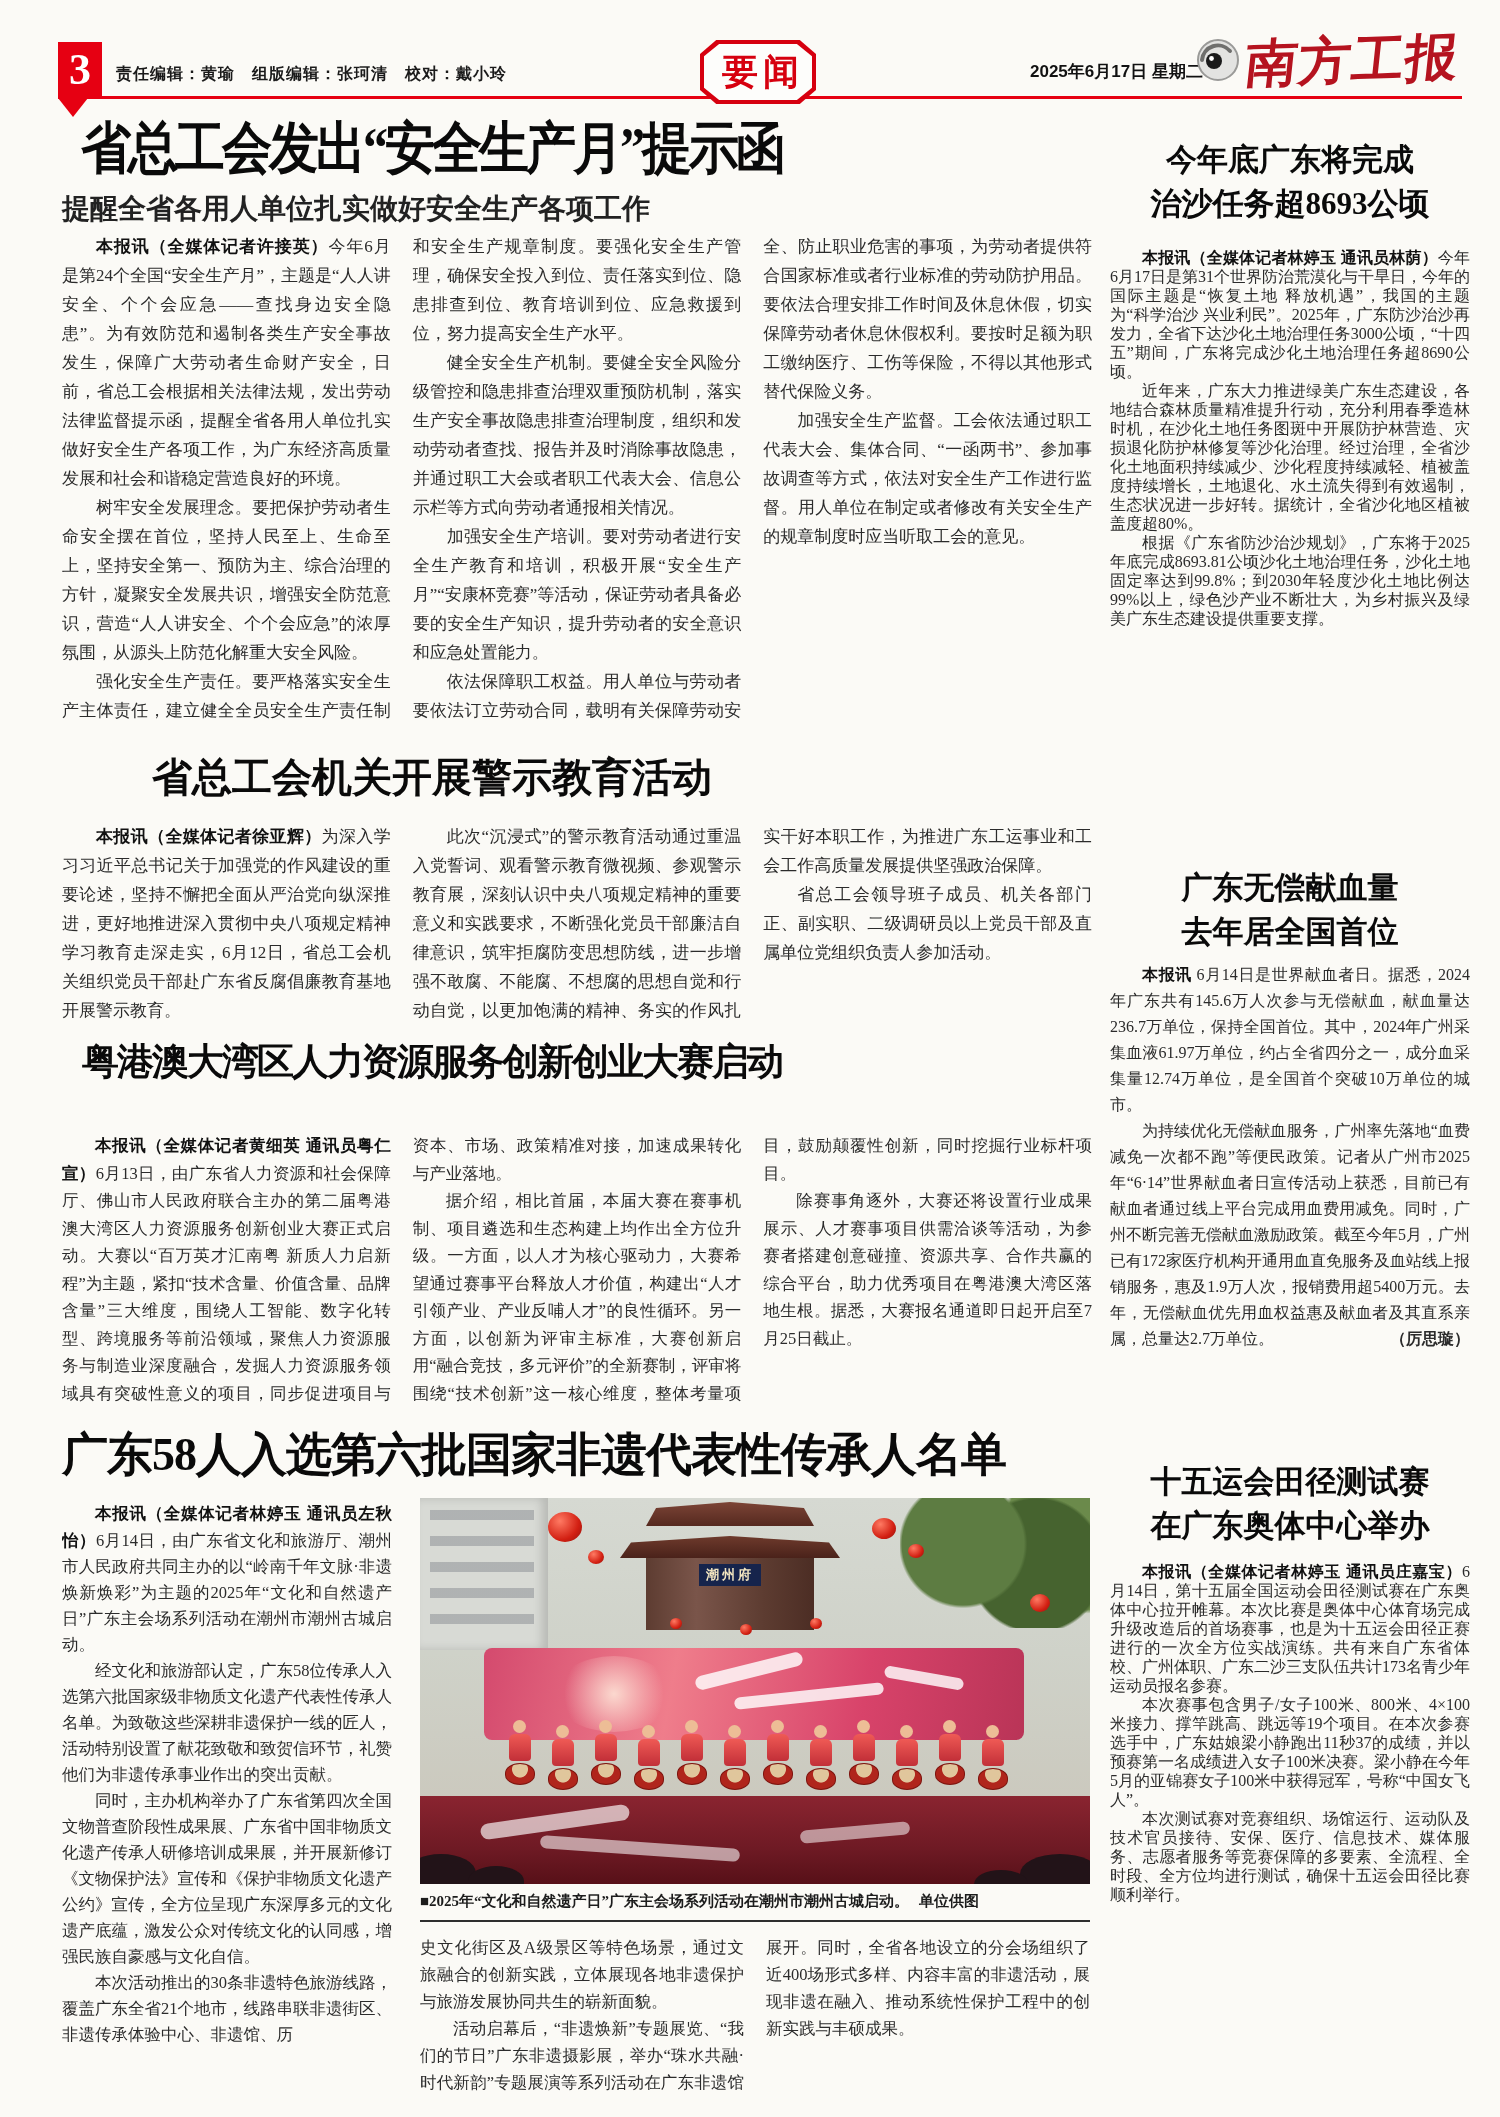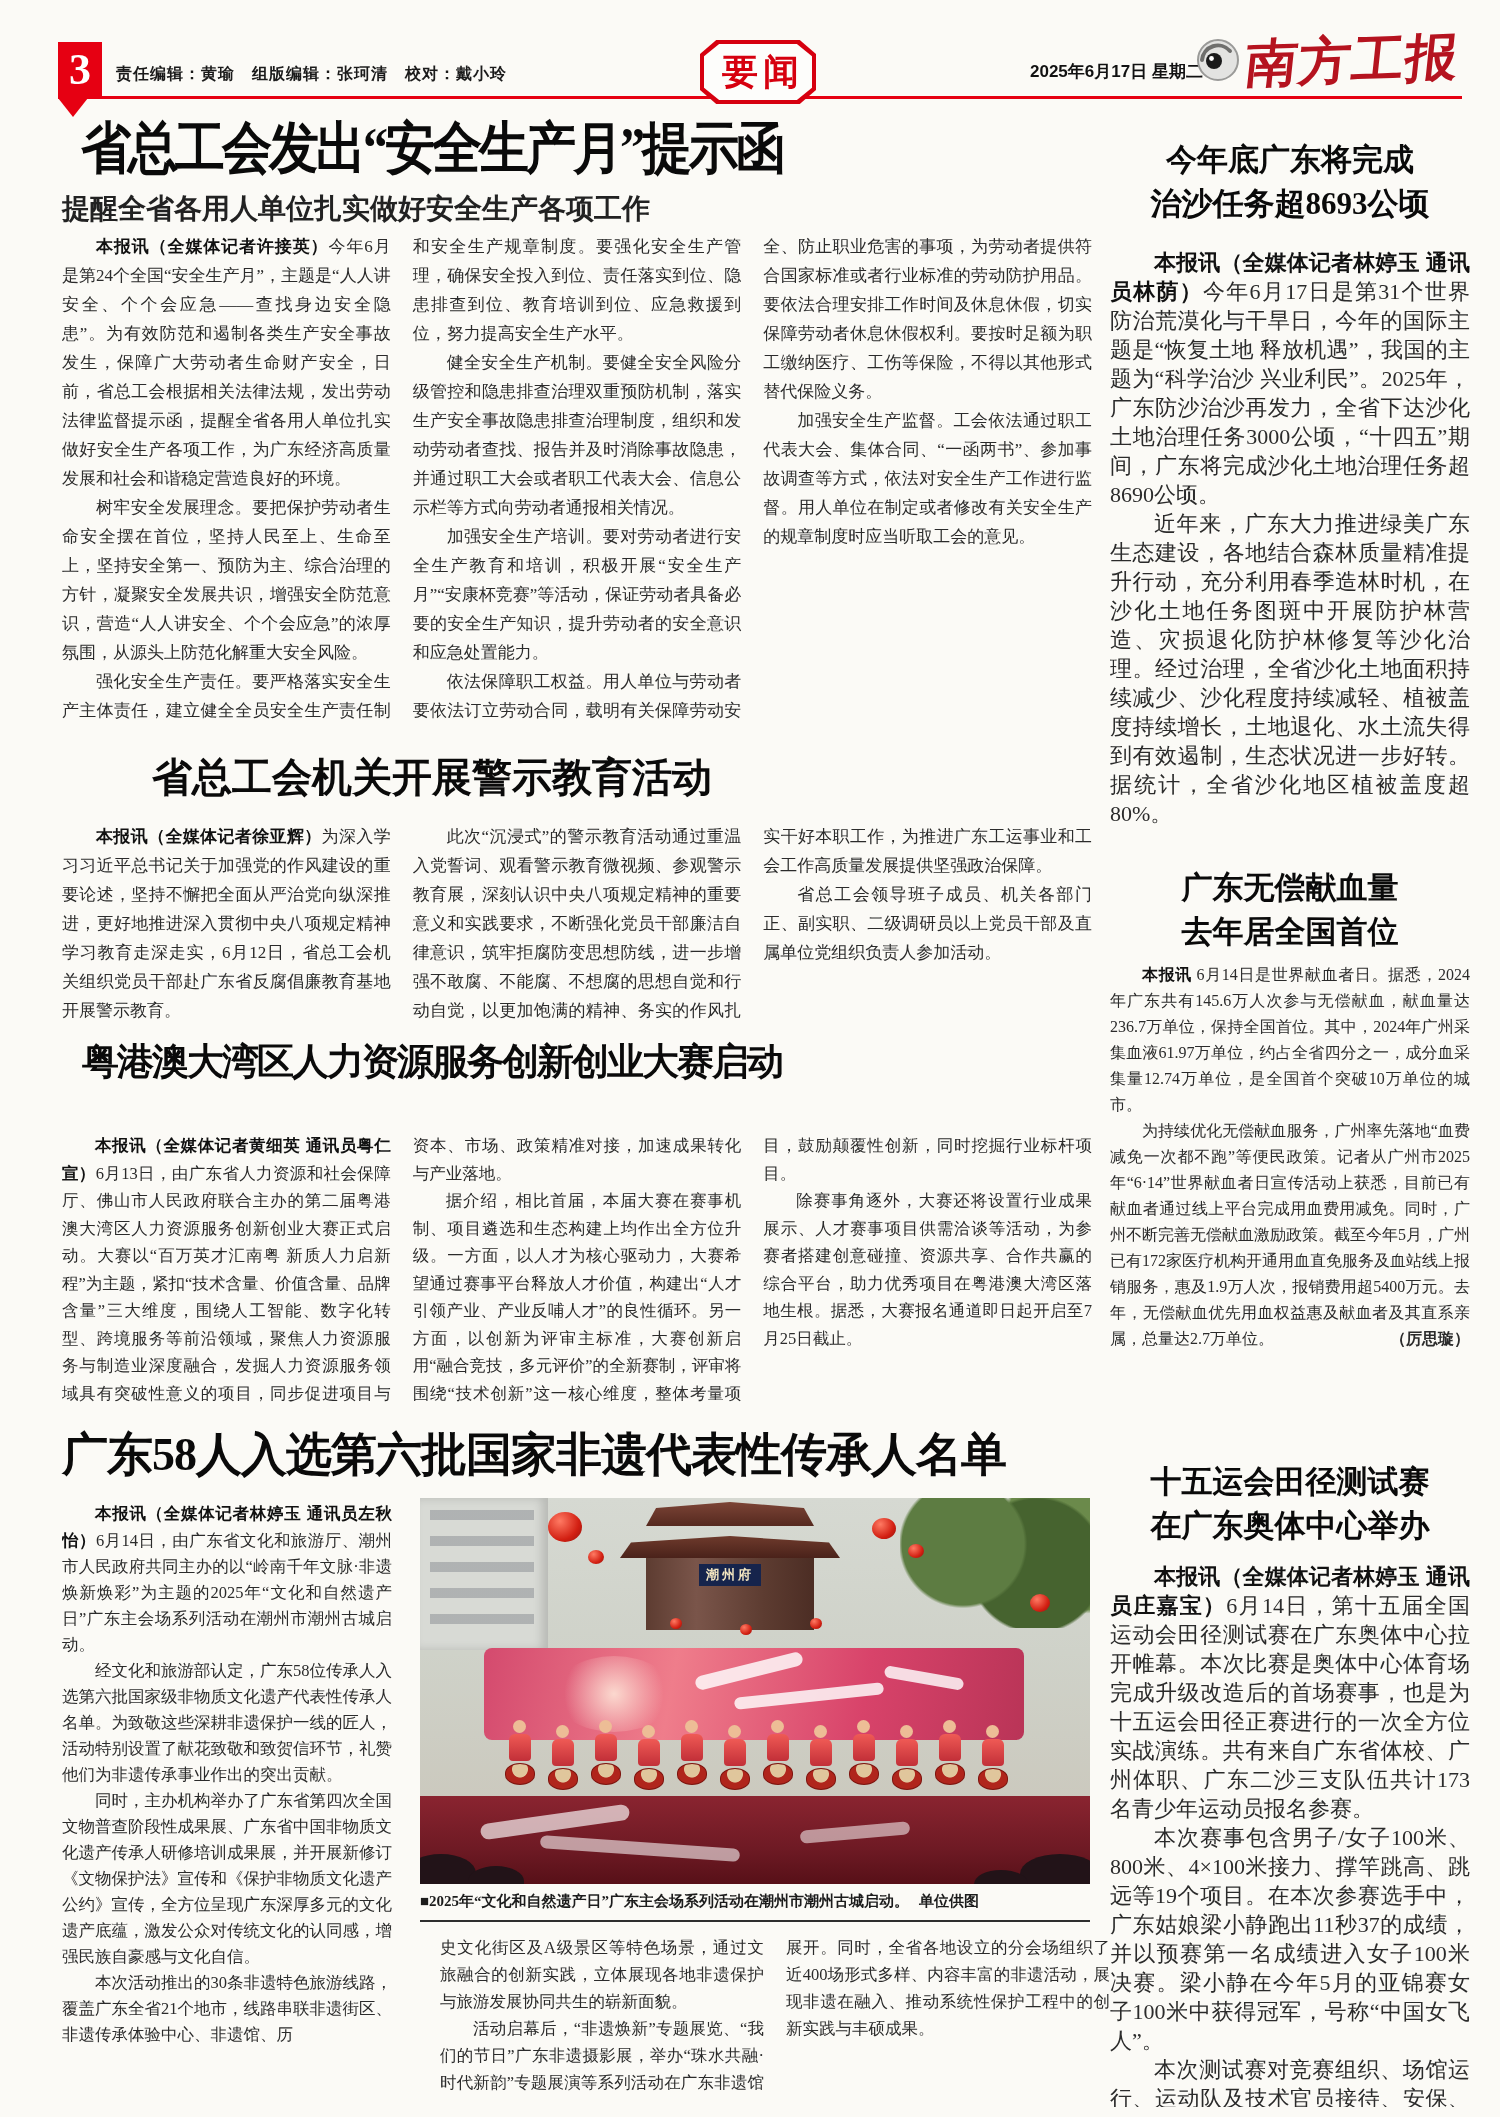--- a/index.html
+++ b/index.html
@@ -54,21 +54,21 @@
   .a4-left p{margin:0;text-indent:2em;}
   .a4-bottom{left:420px;top:1934px;width:670px;height:175px;font-size:16.5px;line-height:27px;}
 
   .caption{position:absolute;left:420px;top:1892px;width:670px;font-size:15px;font-weight:600;color:#1c1c1c;
         border-bottom:2px solid #2e2e2e;padding-bottom:9px;}
   .caption .credit{font-family:"Liberation Sans","DejaVu Sans",sans-serif;font-weight:700;margin-left:10px;}
 
   
   .side-head{position:absolute;left:1110px;width:360px;text-align:center;font-weight:900;color:#0a0a0a;
         font-size:31px;line-height:44px;}
-  .side-body{position:absolute;left:1110px;width:360px;overflow:hidden;font-size:22px;line-height:29px;
+  .side-body{position:absolute;left:1110px;width:360px;overflow:hidden;font-size:16px;line-height:19px;
         text-align:justify;color:#2b2b2b;}
   .side-body p{margin:0;text-indent:2em;}
   .s1-body{top:248px;height:580px;}
   .s2-body{top:962px;height:398px;font-size:16px;line-height:26px;}
   .s3-body{top:1562px;height:545px;}
   .s1-head{top:138px;} .s2-head{top:866px;} .s3-head{top:1460px;}
 
   
   .photo{position:absolute;left:420px;top:1498px;width:670px;height:386px;overflow:hidden;
         background:linear-gradient(#d6d9d2,#cfd2c9 40%,#c9c4b8);}
@@ -263,21 +263,21 @@
     <div class="sil" style="left:-14px;bottom:-8px;width:70px;height:38px;"></div>
     <div class="sil" style="left:48px;bottom:-12px;width:56px;height:30px;"></div>
     <div class="sil" style="right:-10px;bottom:-10px;width:80px;height:40px;"></div>
     <div class="sil" style="right:62px;bottom:-14px;width:54px;height:28px;"></div>
   </div>
 
   <div class="caption">
     <span>■2025年“文化和自然遗产日”广东主会场系列活动在潮州市潮州古城启动。</span><span class="credit">单位供图</span>
   </div>
 
-  <div class="body cols2 a4-bottom" style="position:absolute;margin-left:20px;">
+  <div class="body cols2 a4-bottom" style="position:absolute;">
     <p class="noindent">史文化街区及A级景区等特色场景，通过文旅融合的创新实践，立体展现各地非遗保护与旅游发展协同共生的崭新面貌。</p>
     <p>活动启幕后，“非遗焕新”专题展览、“我们的节日”广东非遗摄影展，举办“珠水共融·时代新韵”专题展演等系列活动在广东非遗馆展开。同时，全省各地设立的分会场组织了近400场形式多样、内容丰富的非遗活动，展现非遗在融入、推动系统性保护工程中的创新实践与丰硕成果。</p>
   </div>
 
   <div class="side-head s1-head">
     <div>今年底广东将完成</div>
     <div>治沙任务超8693公顷</div>
   </div>
   <div class="side-body s1-body">
     <p><span class="lead">本报讯（全媒体记者林婷玉 通讯员林荫）</span><span>今年6月17日是第31个世界防治荒漠化与干旱日，今年的国际主题是“恢复土地 释放机遇”，我国的主题为“科学治沙 兴业利民”。2025年，广东防沙治沙再发力，全省下达沙化土地治理任务3000公顷，“十四五”期间，广东将完成沙化土地治理任务超8690公顷。</span></p>

